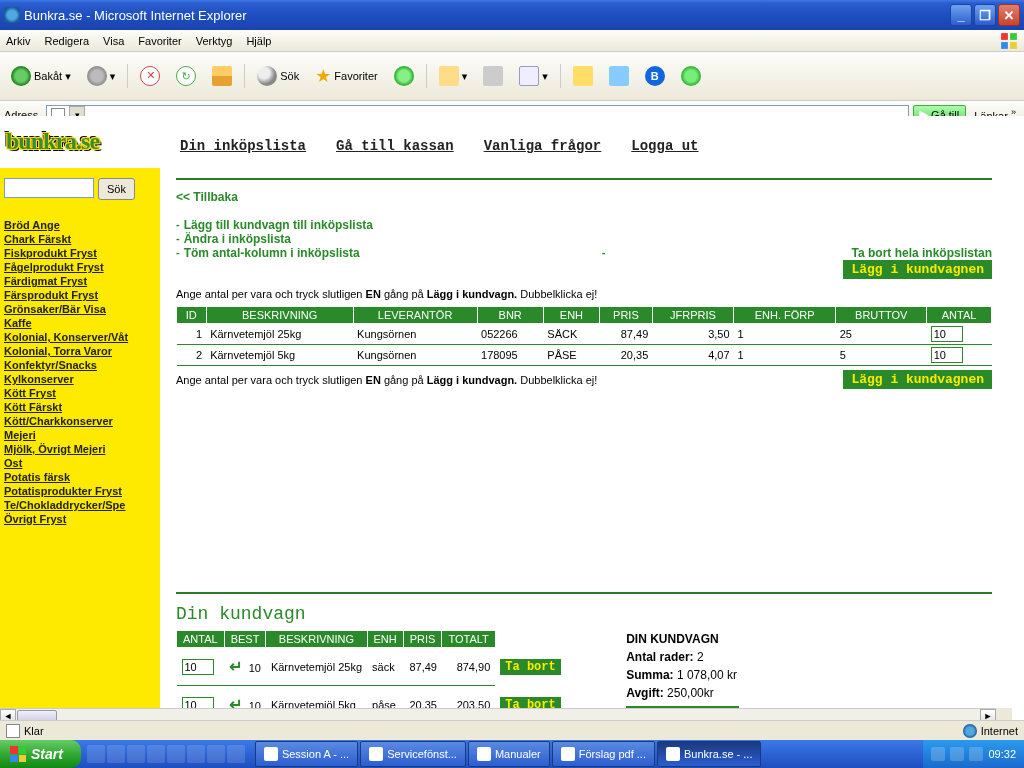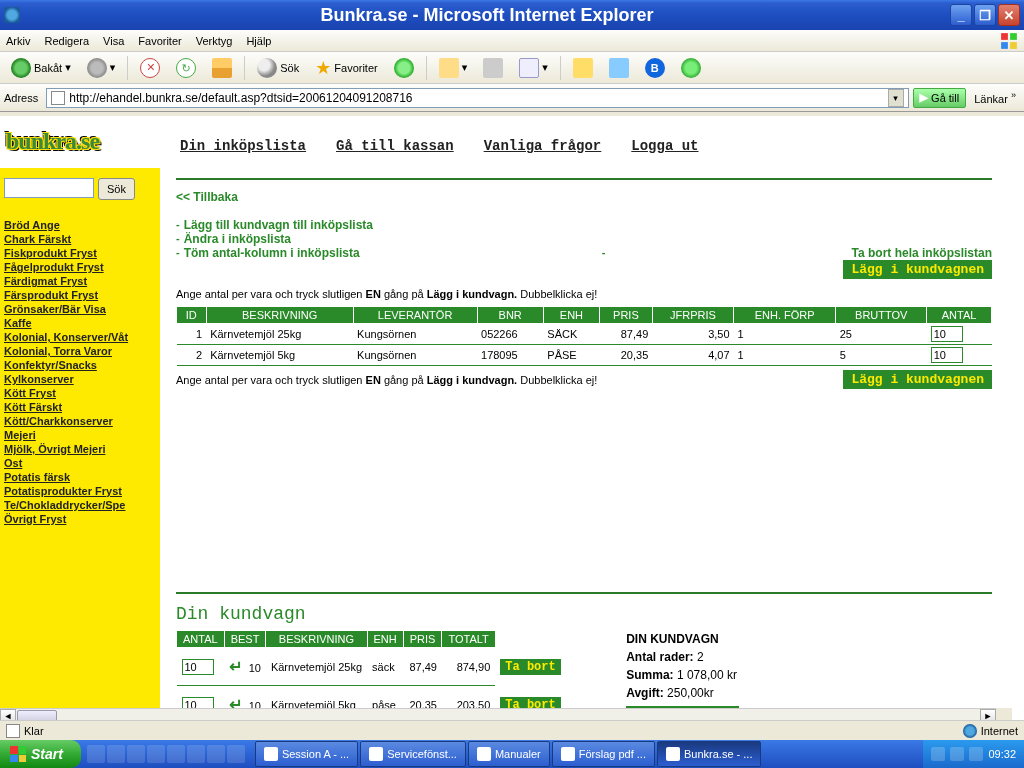--- a/index.html
+++ b/index.html
@@ -1,32 +1,32 @@
 <!DOCTYPE html>
 <html><head>
 <meta charset="utf-8">
 <style>
 * { box-sizing: border-box; margin: 0; padding: 0; }
 body { font-family: Tahoma, Arial, sans-serif; font-size: 11px; background: #ece9d8; width: 1024px; height: 768px; overflow: hidden; position: relative; }
 
 
 .titlebar { height: 30px; background: linear-gradient(to bottom, #3a79e6 0%, #2c5ed0 10%, #1e4ec0 50%, #1a44b0 100%); display: flex; align-items: center; padding: 0 4px; color: white; }
 .titlebar .ie-icon { width: 16px; height: 16px; margin-right: 4px; background: radial-gradient(circle, #4fa8e0 40%, #1a5a9a 70%); border-radius: 2px; }
-.titlebar .title { flex: 1; font-weight: bold; font-size: 18px; text-align: center; }
+.titlebar .title { flex: 1; font-weight: normal; font-size: 13px; }
 .winbtns { display: flex; gap: 2px; }
 .winbtn { width: 22px; height: 22px; background: linear-gradient(to bottom, #6fa3f0, #2c5ed0); border: 1px solid #1a44a0; border-radius: 3px; display: flex; align-items: center; justify-content: center; color: white; font-weight: bold; font-size: 13px; }
 .winbtn.close { background: linear-gradient(to bottom, #e28070, #c8442e); border-color: #a03020; }
 
 
 .menubar { height: 22px; background: linear-gradient(to bottom, #fdfdfb, #ece9d8); display: flex; align-items: center; padding: 0 6px; border-bottom: 1px solid #ccc; }
 .menubar span { margin-right: 14px; cursor: default; }
 .menubar .winflag { margin-left: auto; width: 18px; height: 18px; }
 
 
-.toolbar { height: 32px; background: linear-gradient(to bottom, #fdfdfb, #ece9d8); display: flex; align-items: center; padding: 0 4px; border-bottom: 1px solid #ccc; gap: 2px; }
+.toolbar { height: 49px; background: linear-gradient(to bottom, #fdfdfb, #ece9d8); display: flex; align-items: center; padding: 0 4px; border-bottom: 1px solid #ccc; gap: 2px; }
 .tbtn { height: 28px; padding: 0 6px; display: flex; align-items: center; border: 1px solid transparent; border-radius: 3px; cursor: default; gap: 3px; }
 .ticon { width: 20px; height: 20px; border-radius: 10px; display: inline-block; }
 .back-icon { background: radial-gradient(circle, #6c6 40%, #1a7a1a 70%); }
 .fwd-icon { background: radial-gradient(circle, #bbb 40%, #888 70%); }
 .stop-icon { background: white; border: 1px solid #c44; position: relative; }
 .stop-icon::after { content: "✕"; color: #c44; position: absolute; top: 2px; left: 5px; font-size: 11px; }
 .refresh-icon { background: white; border: 1px solid #4a4; color: #4a4; text-align: center; line-height: 18px; }
 .home-icon { background: linear-gradient(to bottom, #fc6 50%, #e8a030 50%); border-radius: 2px; position: relative; }
 .search-icon { background: radial-gradient(circle at 35% 35%, #eee 30%, #888 60%); }
 .fav-icon { color: #ea0; font-size: 18px; }
@@ -200,21 +200,20 @@
     </div>
   <div class="tbtn">
       <span class="ticon" style="background:radial-gradient(circle,#7e7 40%,#3a3 70%)"></span>
     </div>
 </div>
 
 <div class="addressbar">
   <span class="lbl">Adress</span>
   <div class="urlbox">
     <span class="page-icon"></span>
-    <span class="url">http://ehandel.bunkra.se/default.asp?dtsid=20061204091208716</span>
     <span class="dd">▾</span>
   </div>
   <div class="gobtn">
       <span style="color:white;font-weight:bold">▶</span>
       <span>Gå till</span>
     </div>
   <span class="links-menu"><span>Länkar</span> <sup>»</sup></span>
 </div>
 
 <div class="content">

